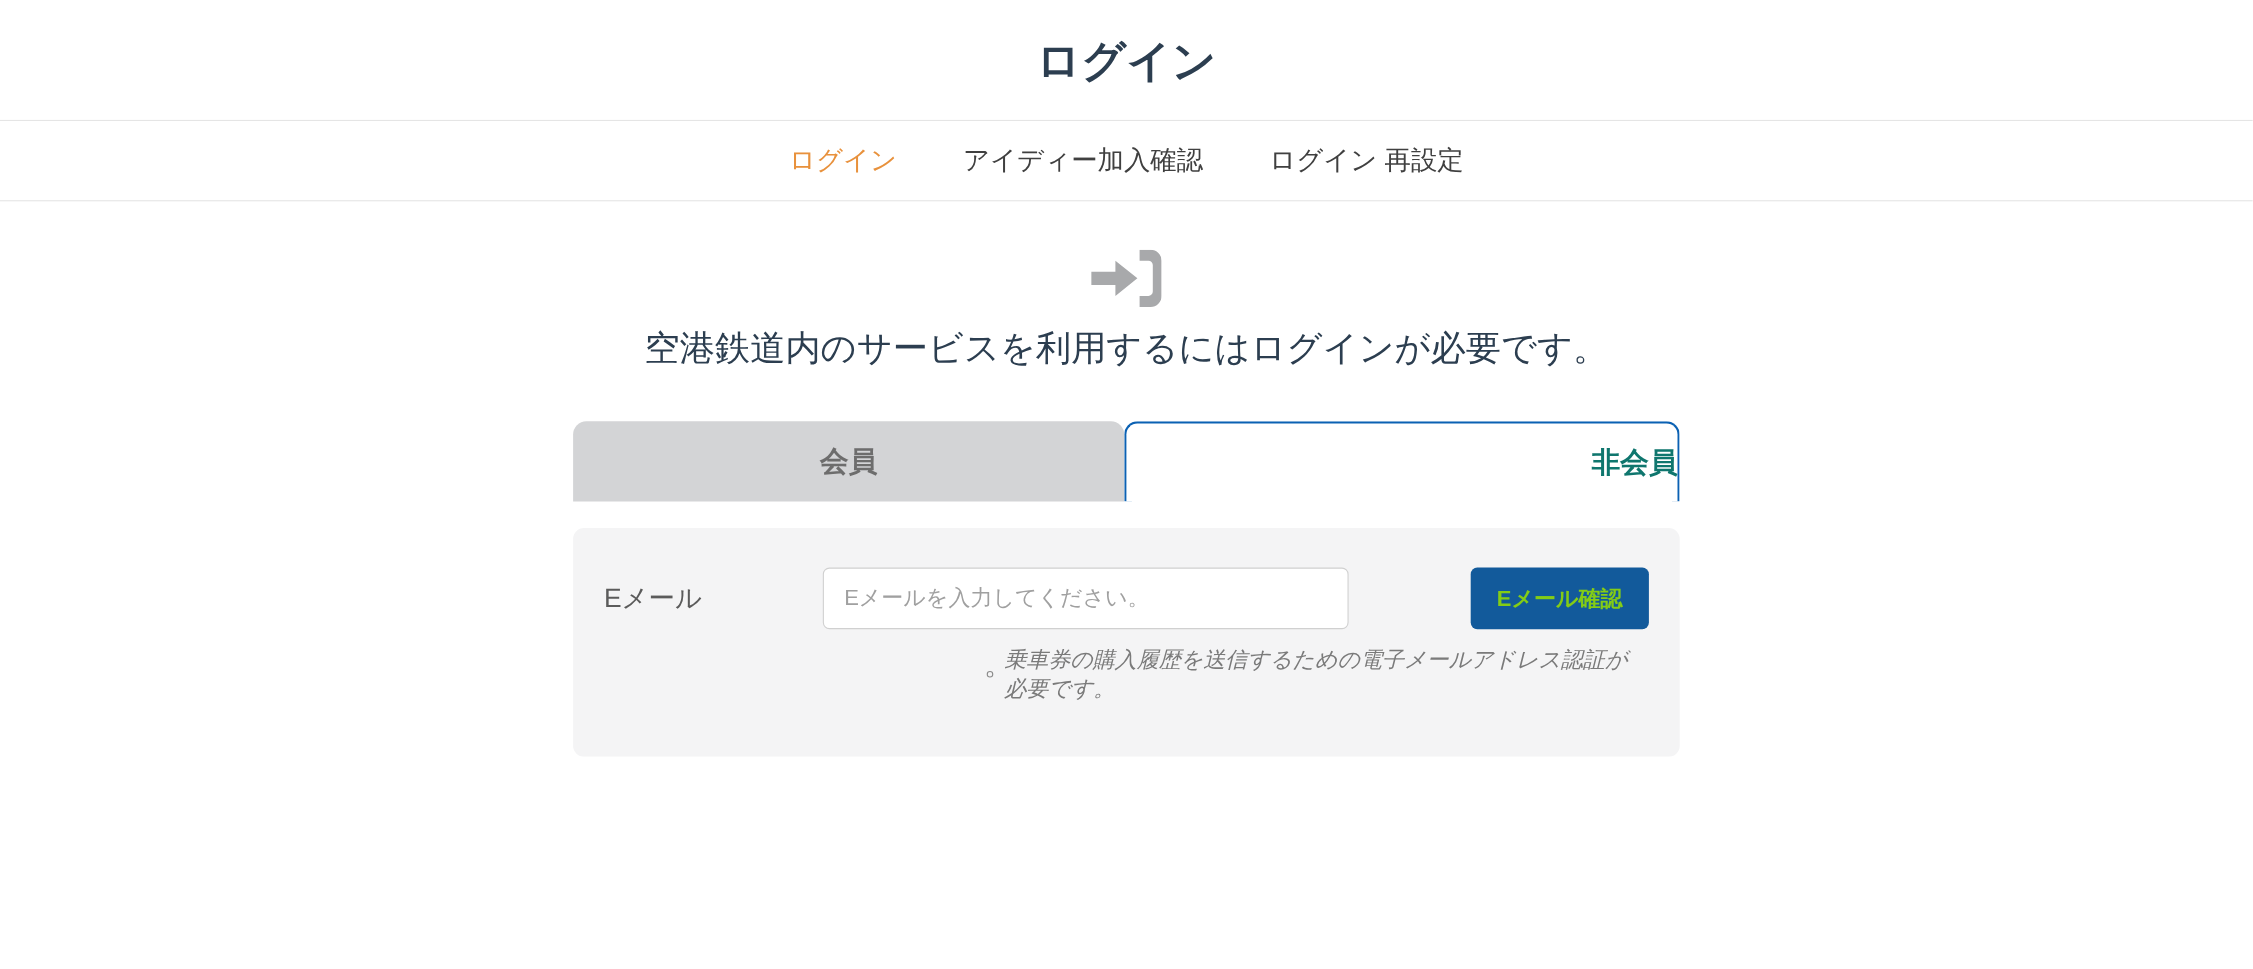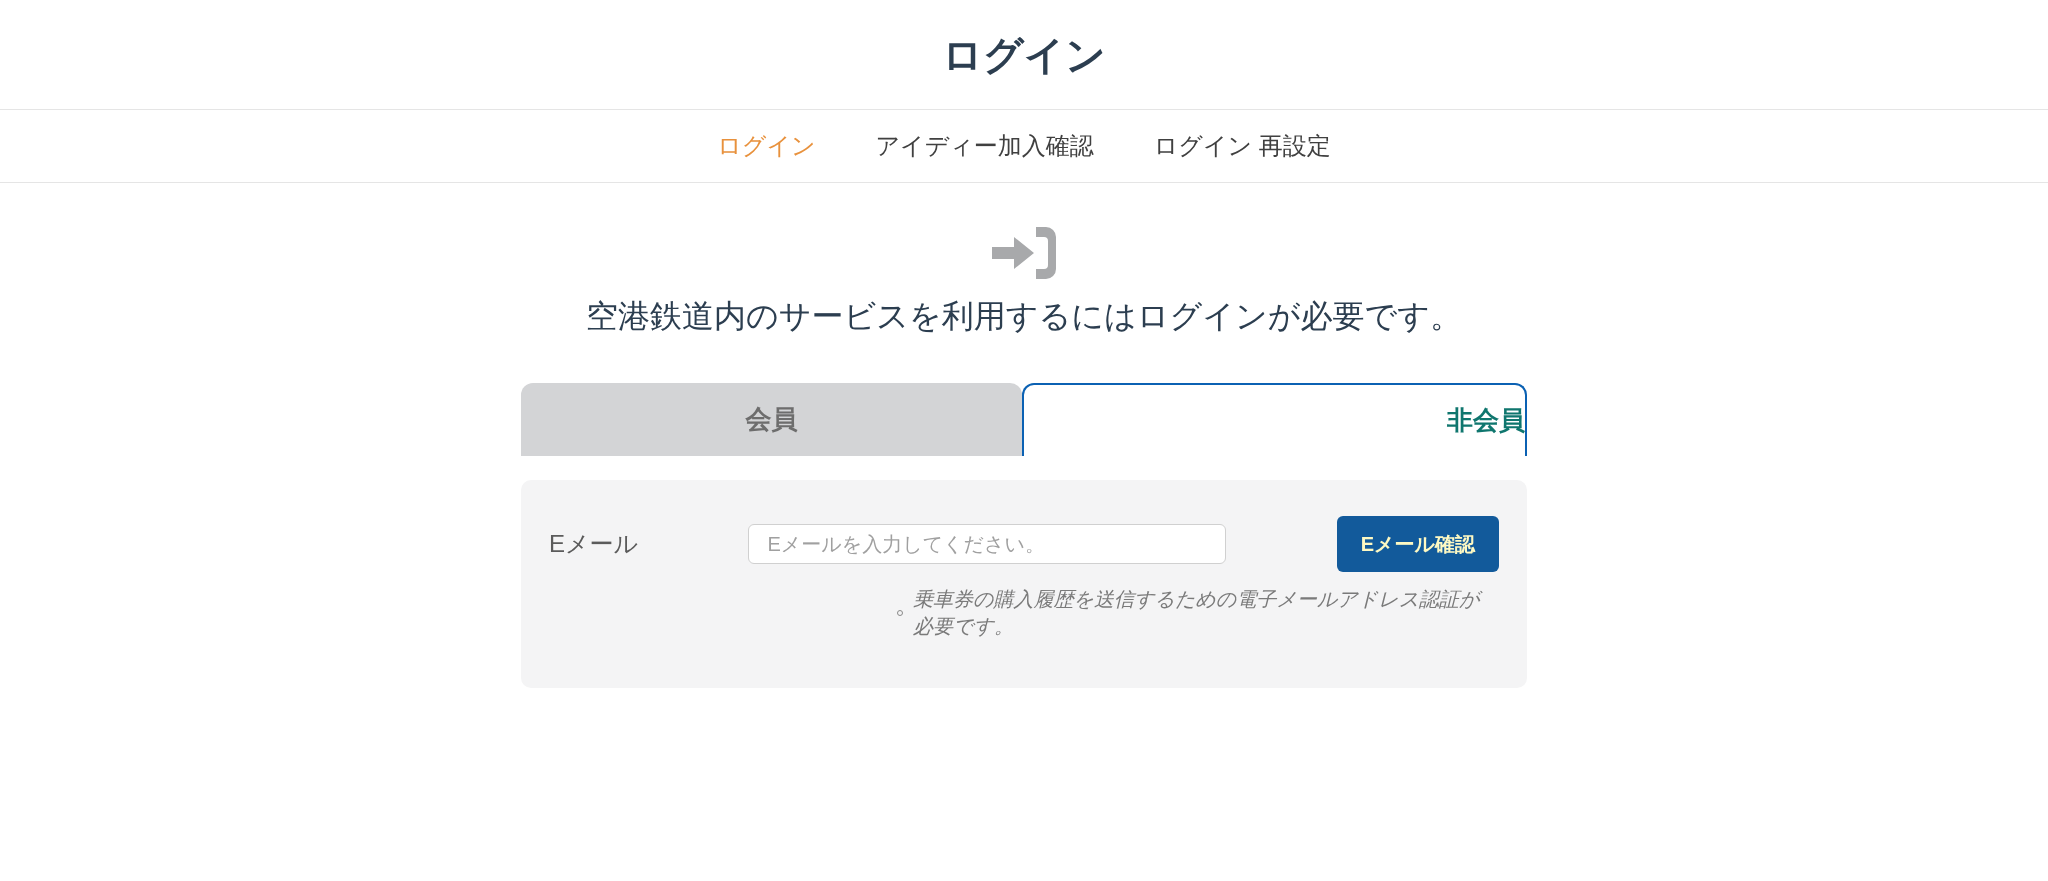--- a/index.html
+++ b/index.html
@@ -99,34 +99,34 @@
       gap: 22px;
     }
     .form-label {
       font-size: 24px;
       color: #5b5b5b;
       font-weight: 500;
       white-space: nowrap;
     }
     .email-input {
       width: 478px;
-      height: 40px;
+      height: 56px;
       border: 1px solid #d0d0d0;
       border-radius: 6px;
       padding: 0 18px;
       font-size: 20px;
       background: #fff;
       font-family: inherit;
     }
     .email-input::placeholder { color: #a0a0a0; }
     .confirm-button {
       height: 56px;
       padding: 0 24px;
       background: #125a9b;
-      color: #fef9c3;
+      color: #84cc16;
       border: none;
       border-radius: 6px;
       font-size: 20px;
       font-weight: 600;
       cursor: pointer;
       font-family: inherit;
     }
     .hint-row {
       display: flex;
       align-items: center;

